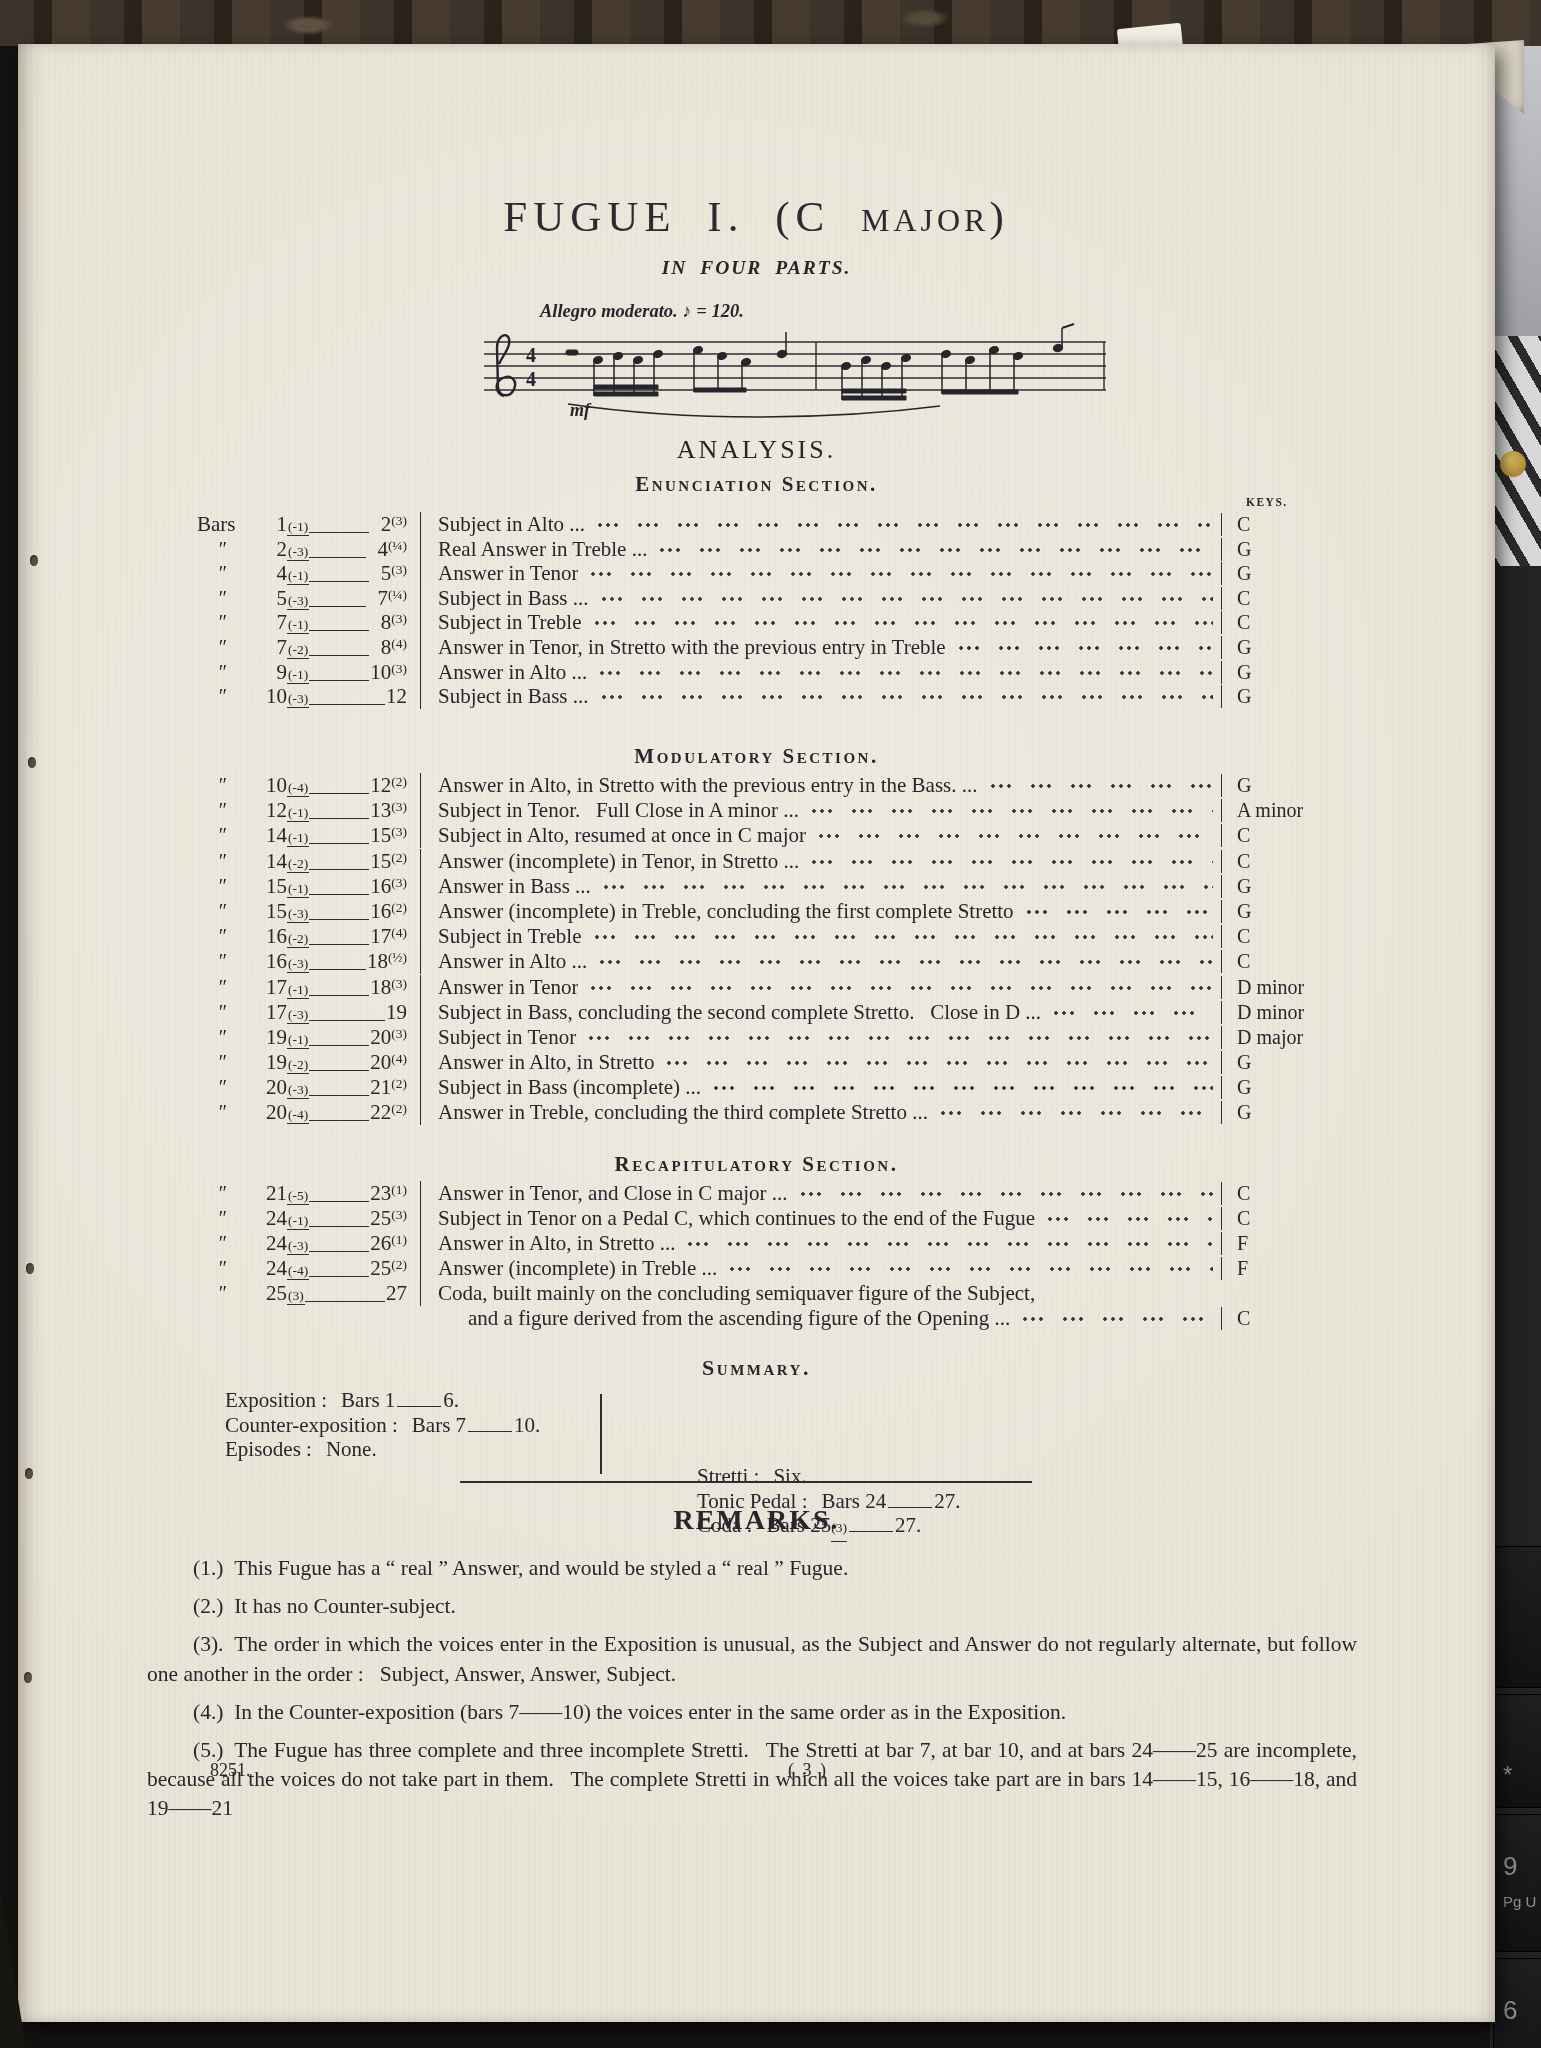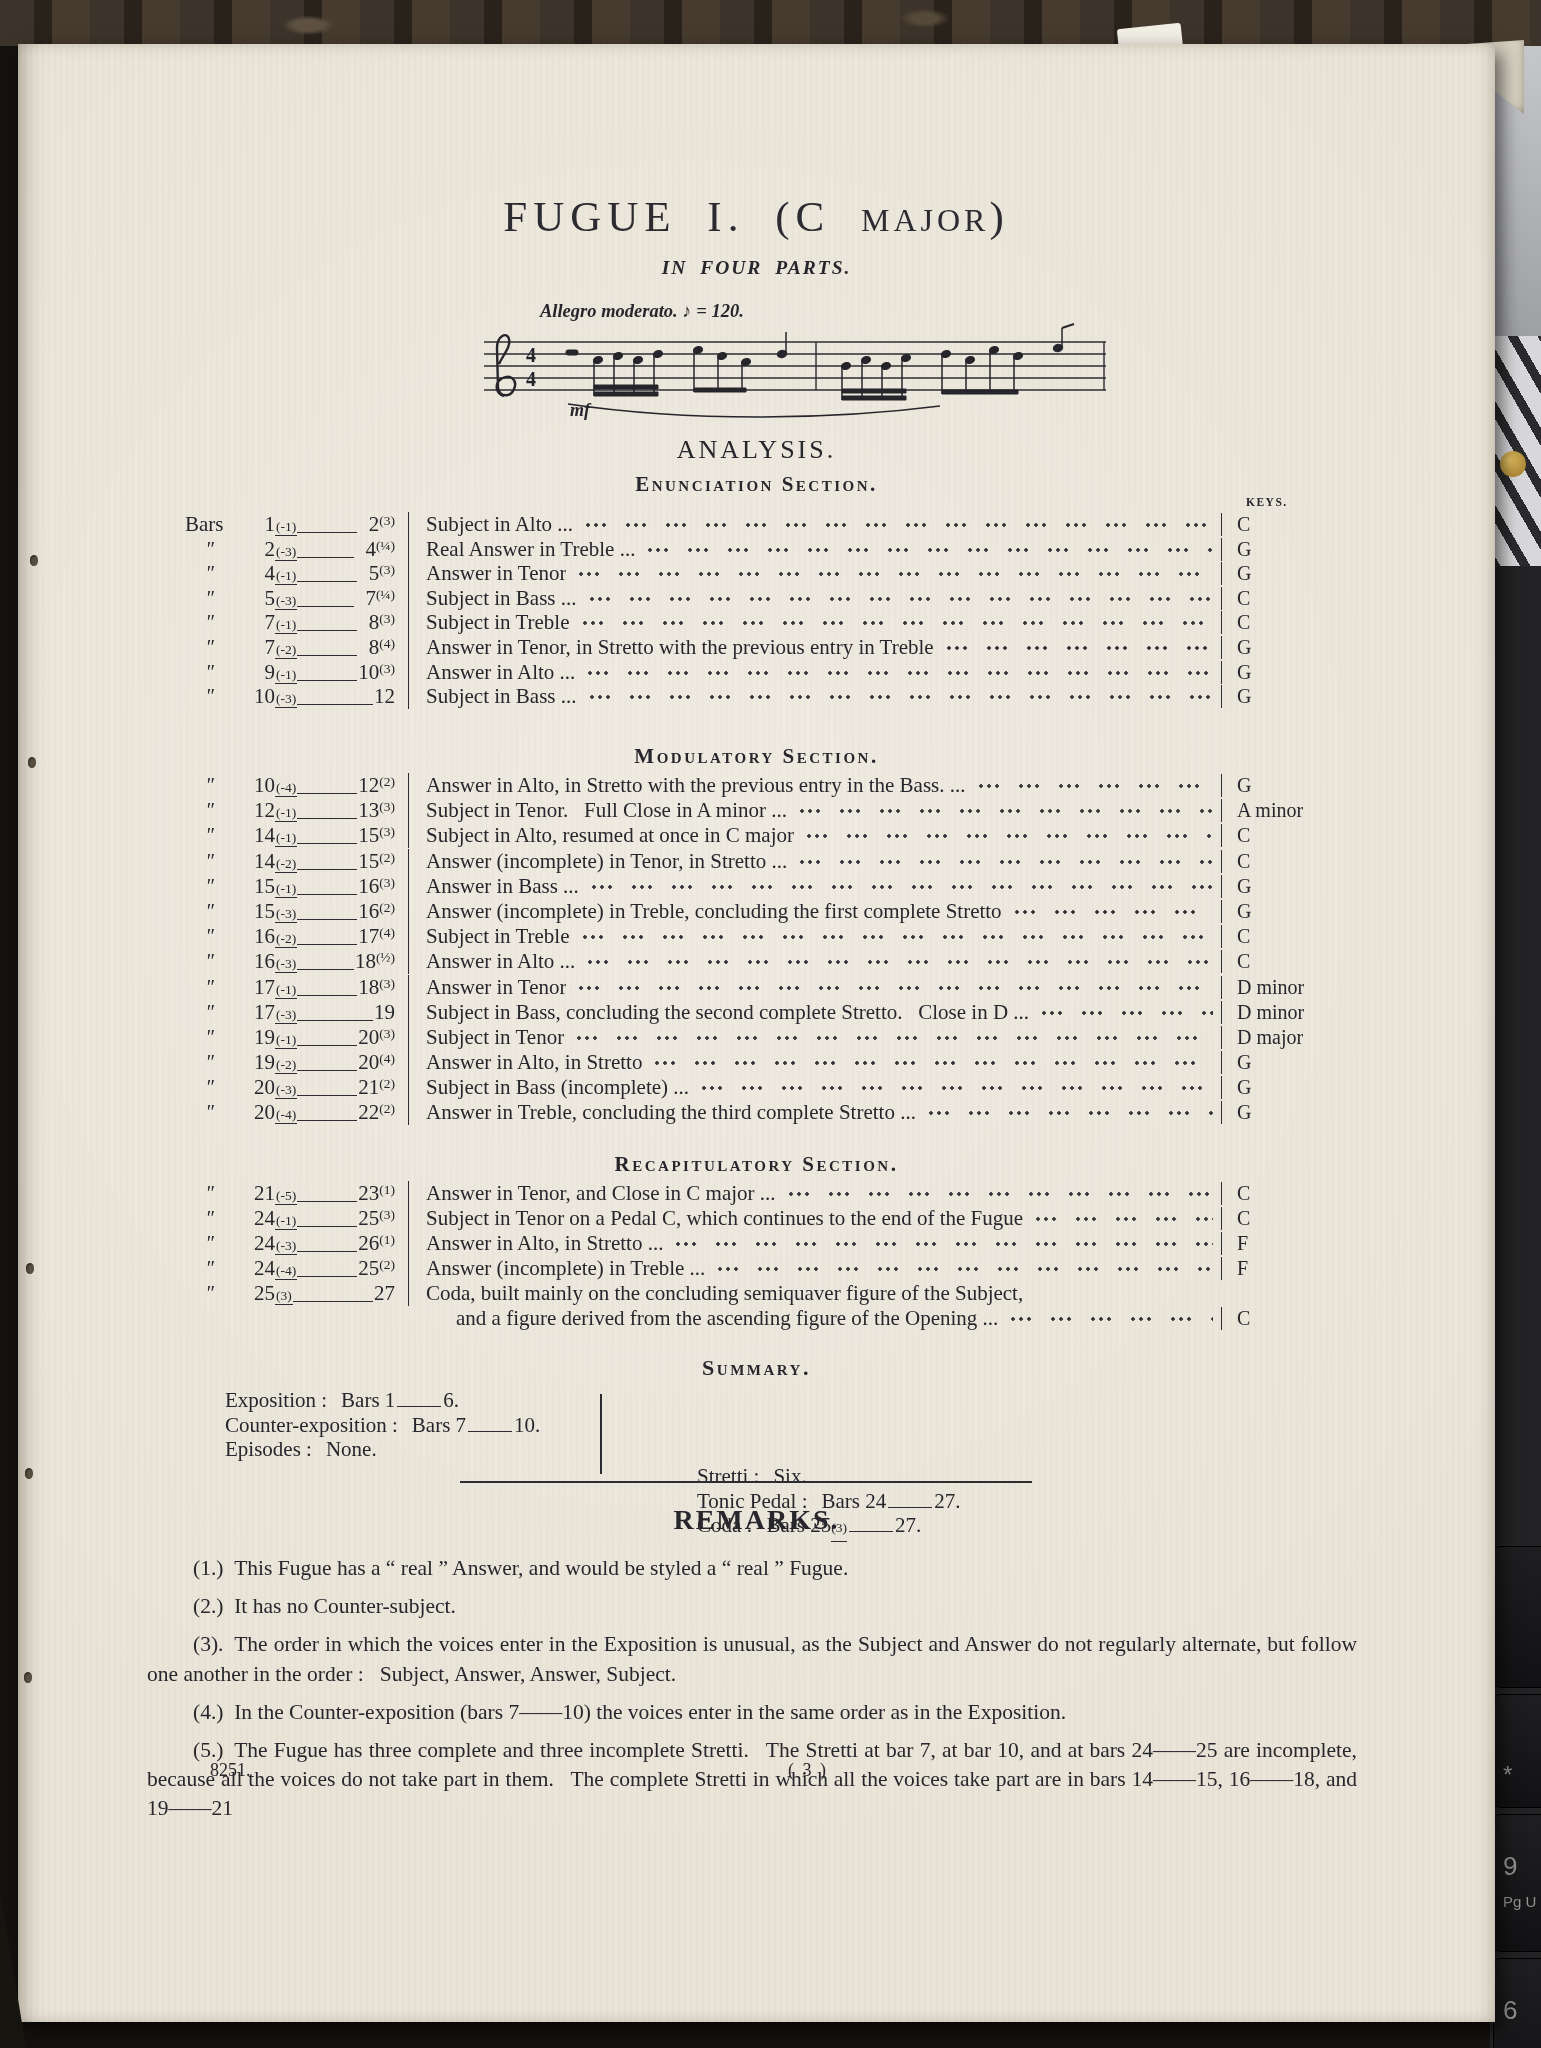--- a/index.html
+++ b/index.html
@@ -45,21 +45,21 @@
   .ctr{left:0;right:0;text-align:center;}
   .title{top:148px;font-size:43px;letter-spacing:6px;word-spacing:14px;color:#2b2b31;}
   .title .small{font-size:32px;letter-spacing:4px;}
   .subtitle{top:213px;font-size:19.5px;font-weight:bold;font-style:italic;letter-spacing:2px;word-spacing:6px;}
   .tempo{top:257px;left:522px;font-size:18.5px;font-weight:bold;font-style:italic;}
   .analysis{top:391px;font-size:26px;letter-spacing:3px;}
   .sec-head{font-variant:small-caps;font-size:21px;font-weight:600;letter-spacing:2.5px;}
   .keys-label{top:452px;left:1228px;font-size:11.5px;letter-spacing:1.5px;font-weight:600;}
   .an-table{left:0;right:0;padding-left:167px;padding-right:132px;box-sizing:border-box;}
   .row{display:flex;align-items:baseline;}
-  .c-lab{width:52px;text-align:center;flex:none;font-size:20px;}
+  .c-lab{width:52px;text-align:center;flex:none;font-size:20px;margin-left:12px;}
   .c-lab.bars{text-align:left;font-size:21px;}
   .c-rng{width:158px;flex:none;display:flex;align-items:baseline;margin-right:13px;font-size:21px;}
   .rn1{width:38px;text-align:right;flex:none;}
   .rs1{font-size:13.5px;border-bottom:1.7px solid #2c2c32;padding:0 1px;flex:none;}
   .rdash{flex:1;border-bottom:1.7px solid #2c2c32;align-self:flex-end;height:2px;margin-bottom:4px;}
   .rn2{flex:none;text-align:right;min-width:22px;}
   .rs2{font-size:13.5px;flex:none;transform:translateY(-6px);}
   .c-desc{flex:1;min-width:0;border-left:1.7px solid #2c2c32;padding-left:17px;
     display:flex;align-items:baseline;font-size:21px;}
   .c-desc.cont{border-left:none;padding-left:48px;}

